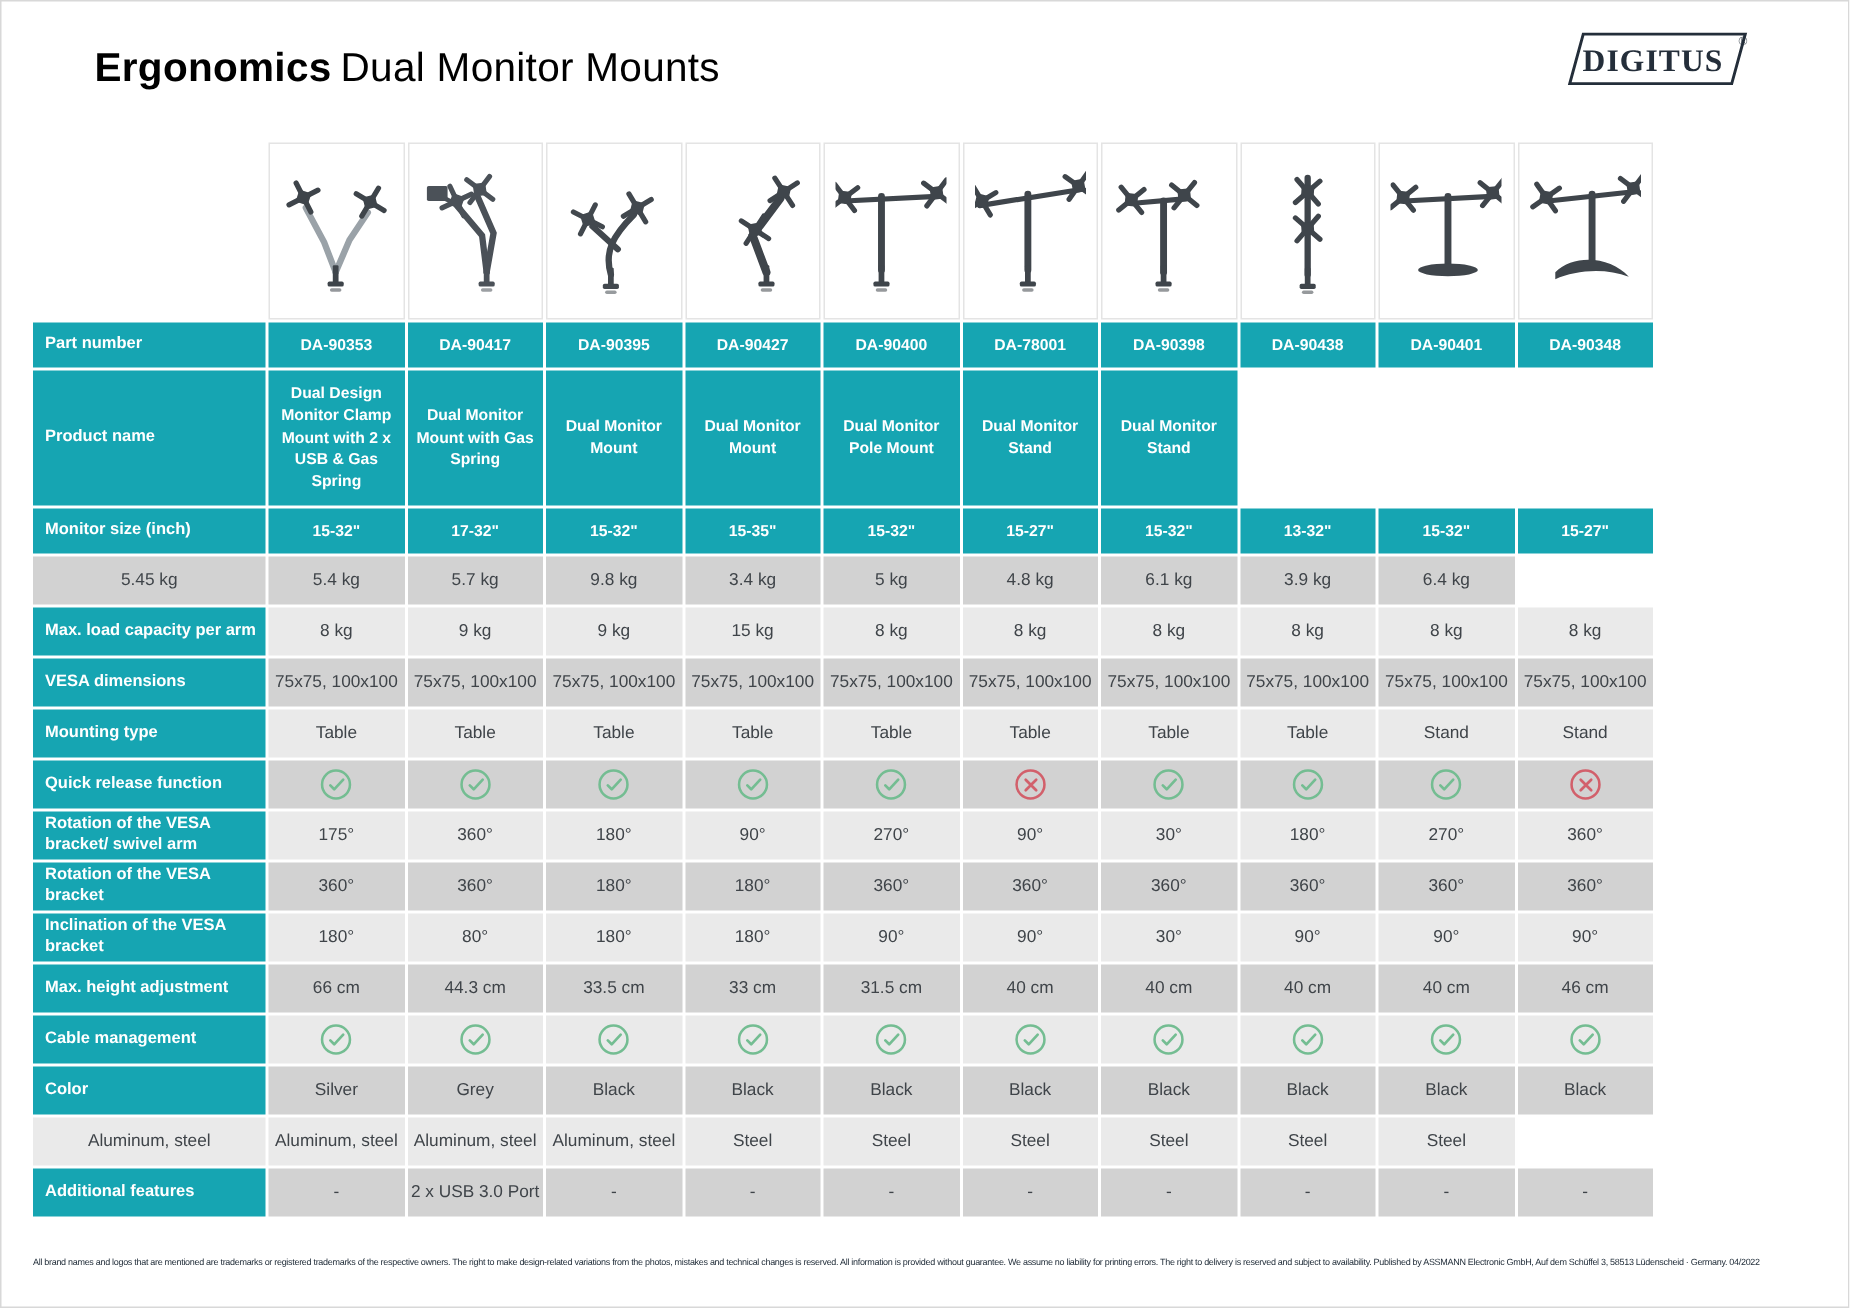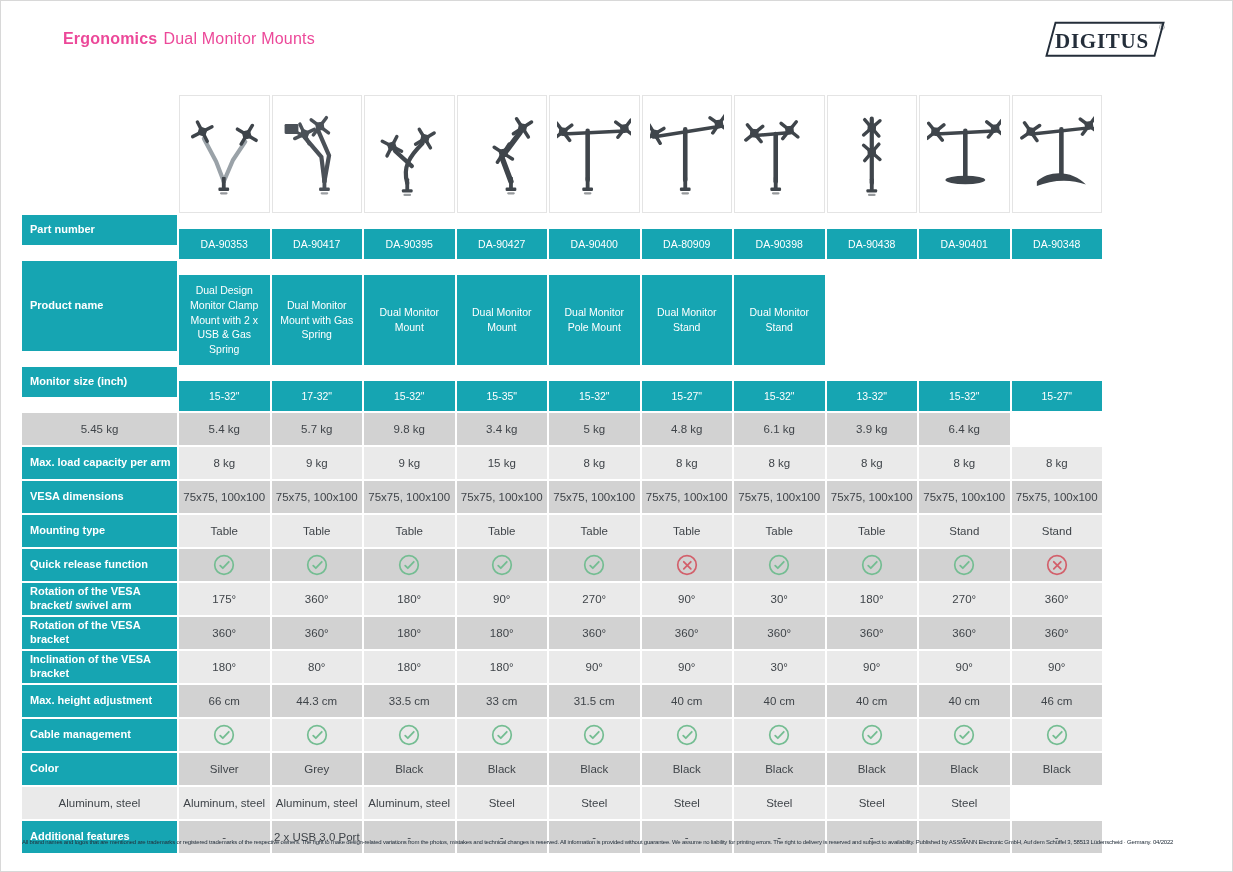--- a/index.html
+++ b/index.html
@@ -1,34 +1,34 @@
 <!DOCTYPE html>
 <html><head>
 <meta charset="utf-8">
 <style>
   html,body{margin:0;padding:0;background:#fff;}
   .page{position:relative;width:1233px;height:872px;background:#fff;overflow:hidden;
         box-shadow:inset 0 0 0 1px #d8d8d8;font-family:"Liberation Sans",sans-serif;}
   
-  .title{position:absolute;top:30px;left:63px;font-size:16px;color:#ec4899;letter-spacing:.2px;text-align:right;}
+  .title{position:absolute;top:30px;left:63px;font-size:27px;color:#000000;letter-spacing:.2px;text-align:right;}
   .title .b{font-weight:700;margin-right:6px;}
   .logo{position:absolute;top:16px;right:62px;width:126px;height:48px;}
   
   .table{position:absolute;top:95px;left:22px;width:1080px;}
   .row{display:grid;grid-template-columns:155px repeat(10,1fr);gap:2px;margin-bottom:2px;}
   .cell{display:flex;align-items:center;justify-content:center;text-align:center;
         font-size:11.5px;color:#3f4449;box-sizing:border-box;}
   .row.imgrow .cell{height:118px;}
   .row.imgrow .spacer{background:transparent;}
   .row.imgrow .img{background:#fff;border:1px solid #e4e4e4;}
   .pimg{width:84%;height:auto;display:block;}
   .cell.label{justify-content:flex-start;text-align:left;padding:0 6px 0 8px;
         background:var(--teal);color:#fff;font-weight:700;font-size:11px;line-height:1.25;}
   .row.teal .cell{height:30px;}
-  .row.teal .value{background:var(--teal);color:#fff;font-weight:400;font-size:10.5px;margin-top:14px;}
+  .row.teal .value{background:var(--teal);color:#fff;font-weight:700;font-size:10.5px;}
   .row.tall .cell{height:90px;}
   .row.tall .value{padding:12px 5px;line-height:1.4;font-size:10.5px;}
   .row.dark .cell{height:32px;}  .row.light .cell{height:32px;}
   .row.dark .value{background:var(--rowdark);}
   .row.light .value{background:var(--rowlight);}
   .badge{display:flex;}
   
   .footer{position:absolute;top:839px;left:22px;width:1190px;font-size:6px;
         letter-spacing:-0.2px;white-space:nowrap;color:#232f3b;}
 </style>
@@ -176,21 +176,21 @@
       </div>
     </div>
     <div id="spec-rows">
         <div class="row teal">
           <div class="cell label">Part number</div>
           <div class="cell value">DA-90353</div>
           <div class="cell value">DA-90417</div>
           <div class="cell value">DA-90395</div>
           <div class="cell value">DA-90427</div>
           <div class="cell value">DA-90400</div>
-          <div class="cell value">DA-80909</div>
+          <div class="cell value">DA-78001</div>
           <div class="cell value">DA-90398</div>
           <div class="cell value">DA-90438</div>
           <div class="cell value">DA-90401</div>
           <div class="cell value">DA-90348</div>
         </div>
         <div class="row teal tall">
           <div class="cell label">Product name</div>
           <div class="cell value">Dual Design Monitor Clamp Mount with 2 x USB &amp; Gas Spring</div>
           <div class="cell value">Dual Monitor Mount with Gas Spring</div>
           <div class="cell value">Dual Monitor Mount</div>

